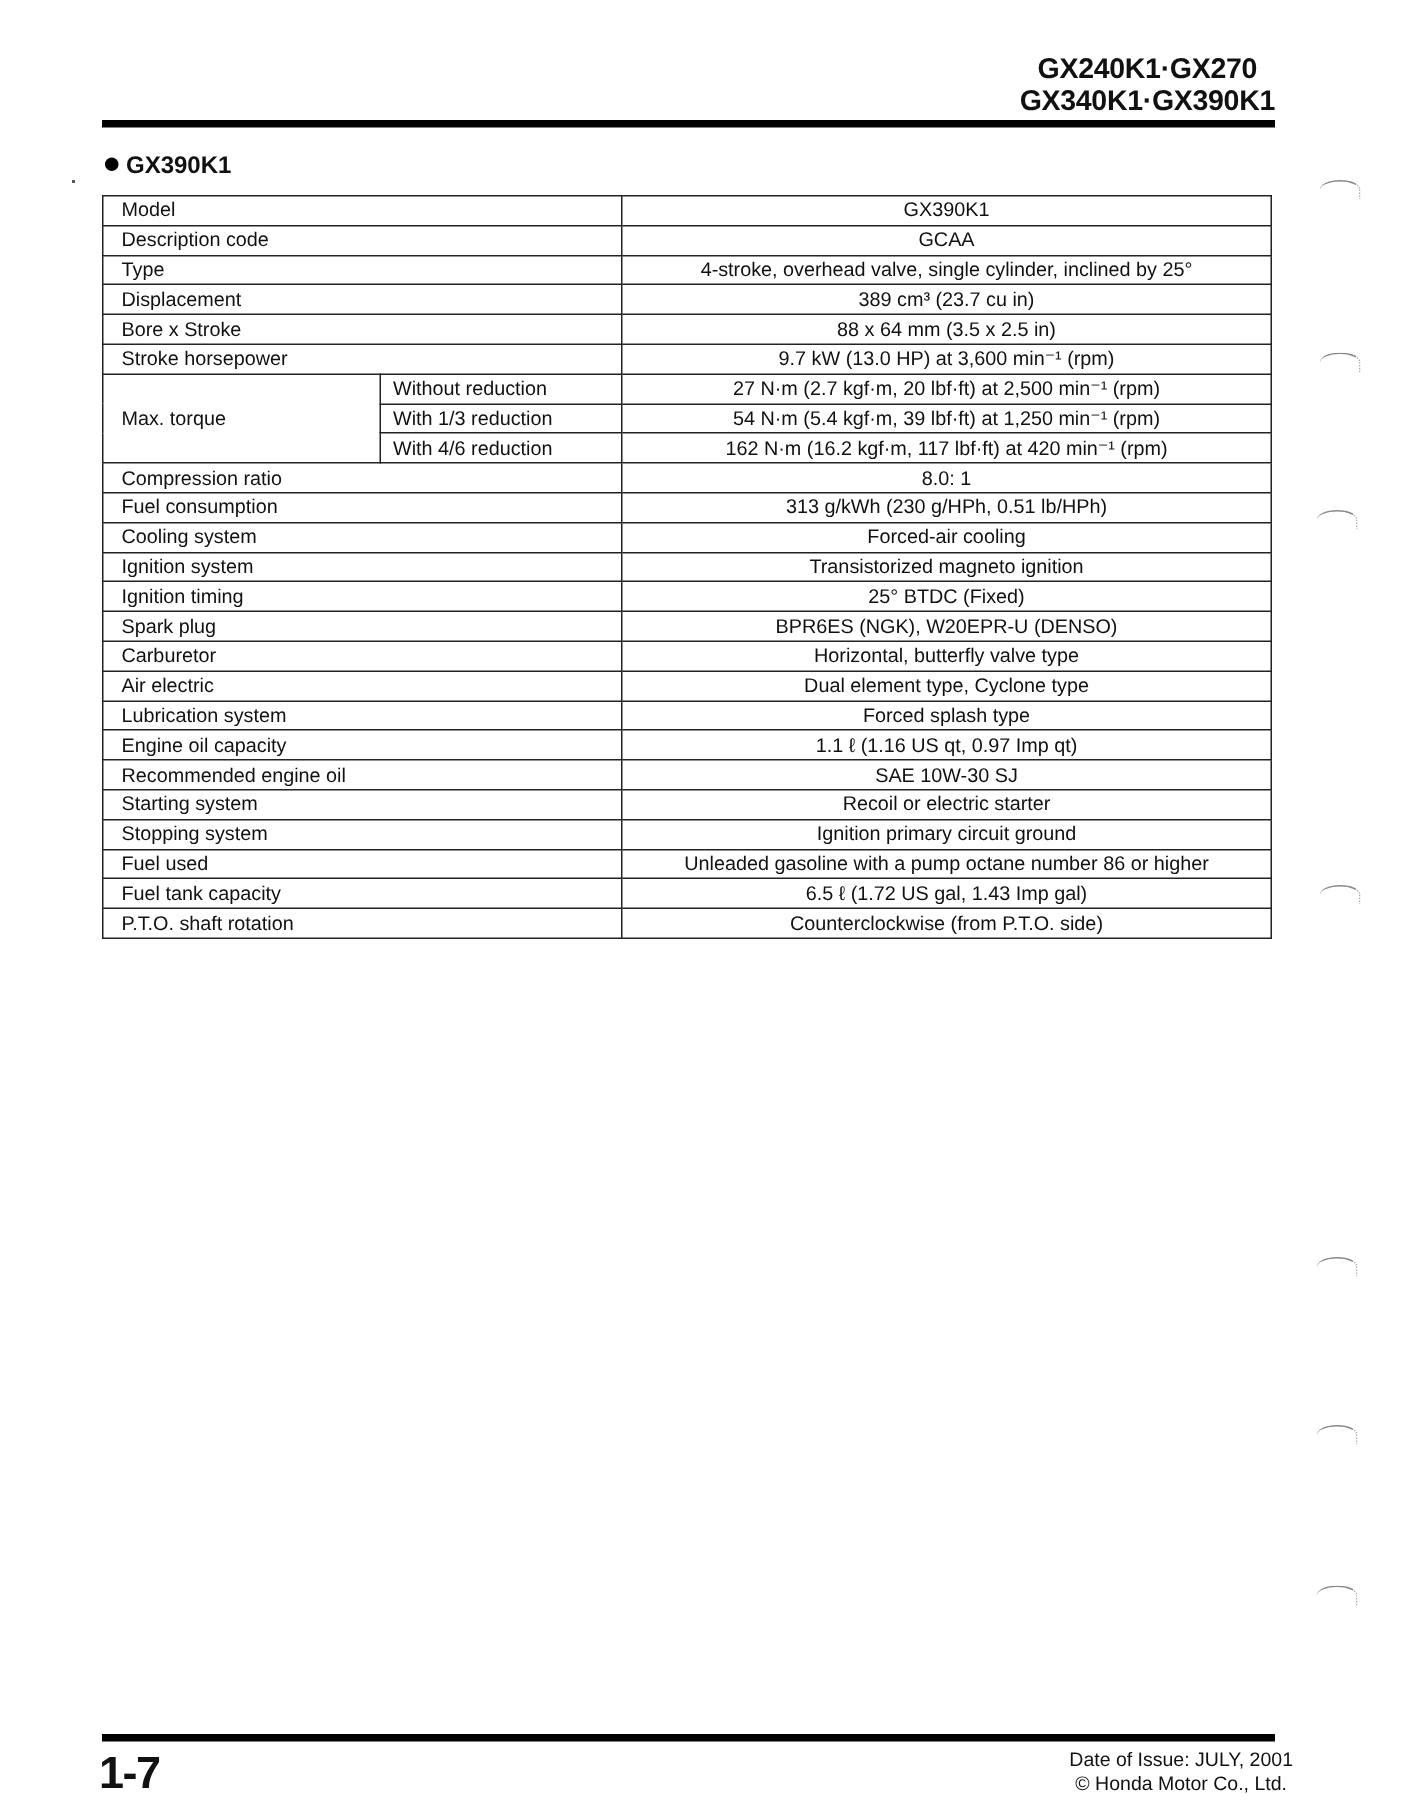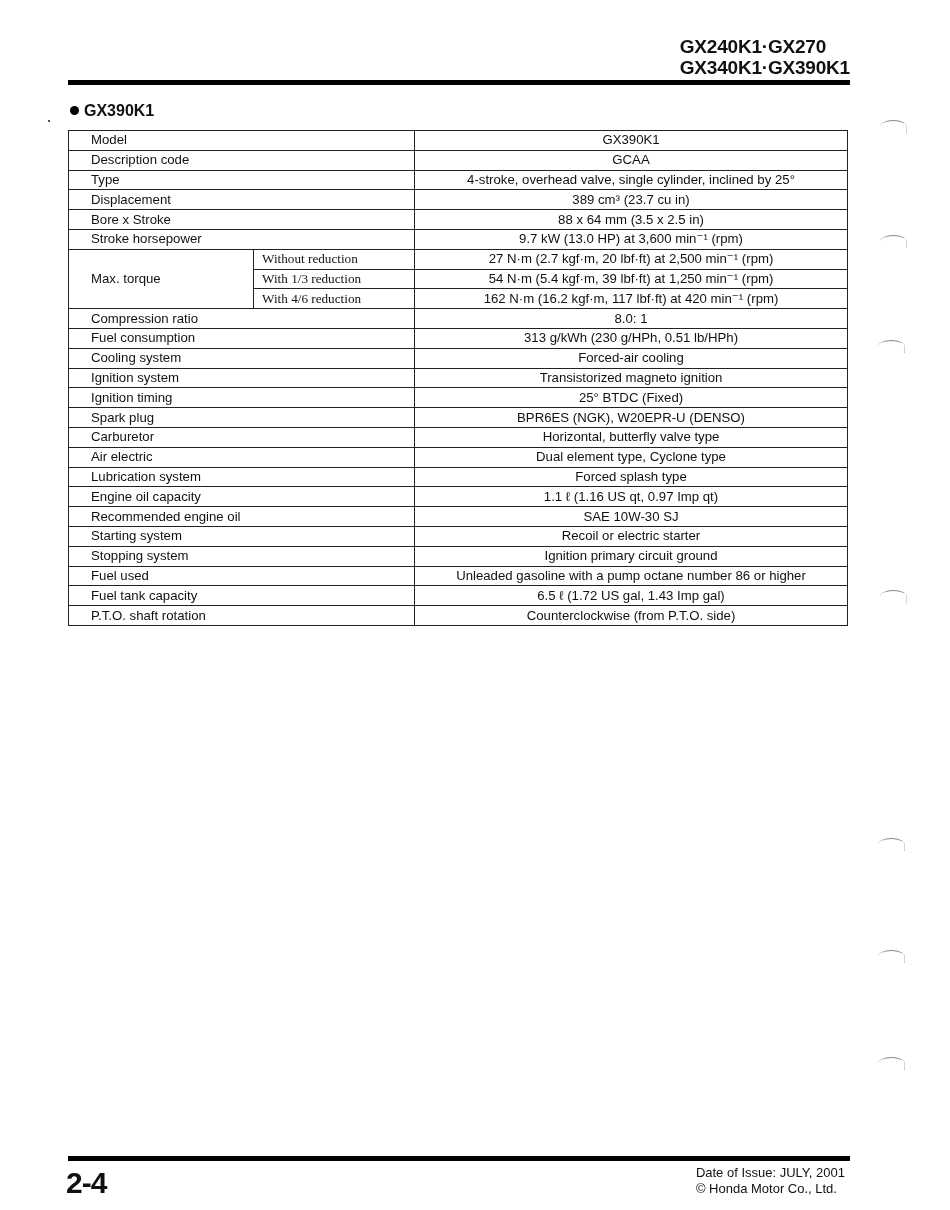--- a/index.html
+++ b/index.html
@@ -1,48 +1,48 @@
 <!DOCTYPE html>
 <html><head>
   <meta charset="utf-8">
   <style>
     html, body { margin: 0; padding: 0; background: #ffffff; }
     body {
       width: 950px; height: 1210px; position: relative; overflow: hidden;
       font-family: "Liberation Sans", "DejaVu Sans", sans-serif; color: #111;
     }
     .hdr-title {
-      position: absolute; right: 100px; top: 36px; text-align: left;
+      position: absolute; right: 100px; top: 36px; text-align: center;
       font-weight: bold; font-size: 19px; line-height: 21px; letter-spacing: -0.2px;
     }
     .hdr-rule {
       position: absolute; left: 68px; top: 80px; width: 782px; height: 5px; background: #000;
     }
     .section-title {
       position: absolute; left: 70px; top: 102px; font-weight: bold; font-size: 16px;
     }
     .section-title .bullet { display: inline-block; width: 9px; height: 9px; border-radius: 50%;
       background: #000; margin-right: 5px; vertical-align: 1px; }
     .stray-dot { position: absolute; left: 48px; top: 120px; width: 2px; height: 2px; background: #555; }
     table.spec {
       position: absolute; left: 68px; top: 130px; width: 780px;
       border-collapse: collapse; font-size: 13.2px; table-layout: fixed;
     }
     table.spec td {
-      border: 1px solid #222; height: 18.8px; padding: 0 0 0 22px; line-height: 18px;
+      border: 1px solid #222; height: 18.8px; padding: 0 0 0 12px; line-height: 18px;
       white-space: nowrap; overflow: hidden;
     }
     table.spec td.val { text-align: center; padding: 0; }
-    table.spec td.sub { padding-left: 8px; font-family: Liberation Serif, serif; }
+    table.spec td.sub { padding-left: 8px; }
     .col-a { width: 185px; } .col-b { width: 161px; } .col-c { width: auto; }
     .arc { position: absolute; width: 26px; height: 12px; border-top: 1px solid #888;
       border-radius: 50% 50% 0 0; border-right: 1px dotted #aaa; }
     .ftr-rule { position: absolute; left: 68px; top: 1156px; width: 782px; height: 5px; background: #000; }
     .page-num { position: absolute; left: 66px; top: 1166px; font-weight: bold; font-size: 30px; letter-spacing: -1px; }
-    .ftr-info { position: absolute; right: 105px; top: 1165px; text-align: left; font-size: 13px; line-height: 16px; }
+    .ftr-info { position: absolute; right: 88px; top: 1165px; text-align: center; font-size: 13px; line-height: 16px; }
   </style>
 </head>
 <body>
 
 <div class="hdr-title">
   <div>GX240K1·GX270</div>
   <div>GX340K1·GX390K1</div>
 </div>
 <div class="hdr-rule"></div>
 
@@ -166,17 +166,17 @@
 
 <div class="arc" style="left:880px;top:120px;"></div>
 <div class="arc" style="left:880px;top:235px;"></div>
 <div class="arc" style="left:878px;top:340px;"></div>
 <div class="arc" style="left:880px;top:590px;"></div>
 <div class="arc" style="left:878px;top:838px;"></div>
 <div class="arc" style="left:878px;top:950px;"></div>
 <div class="arc" style="left:878px;top:1057px;"></div>
 
 <div class="ftr-rule"></div>
-<div class="page-num">2-4</div>
+<div class="page-num">1-7</div>
 <div class="ftr-info">
   <div>Date of Issue: JULY, 2001</div>
   <div>© Honda Motor Co., Ltd.</div>
 </div>
 
 </body></html>

